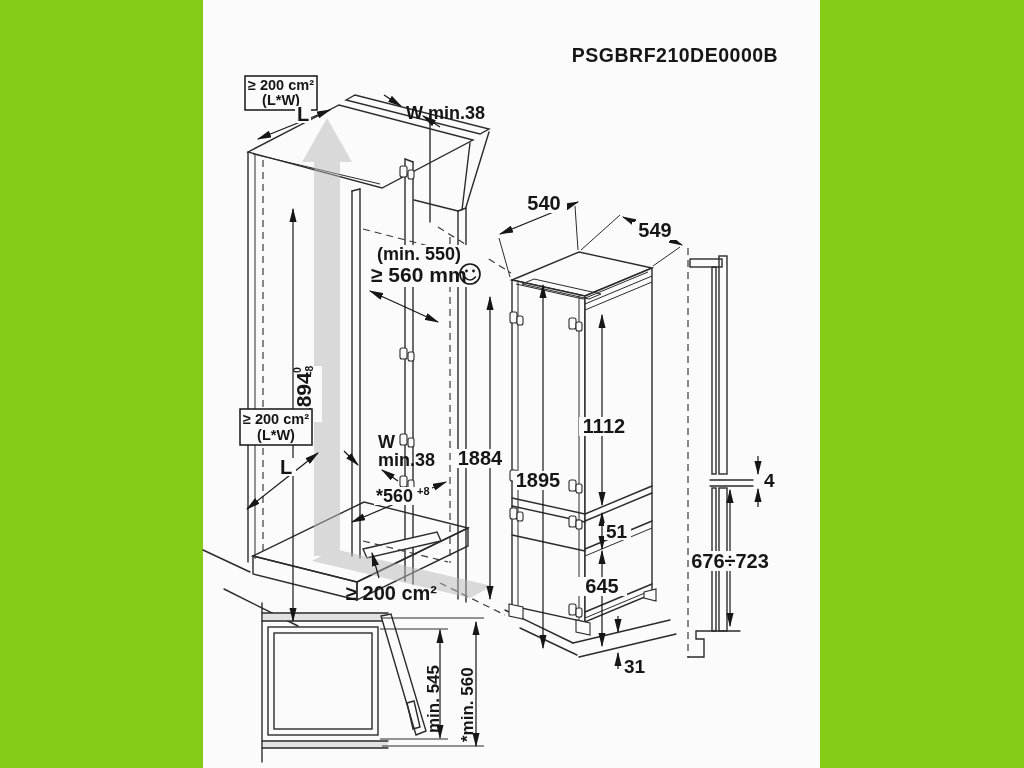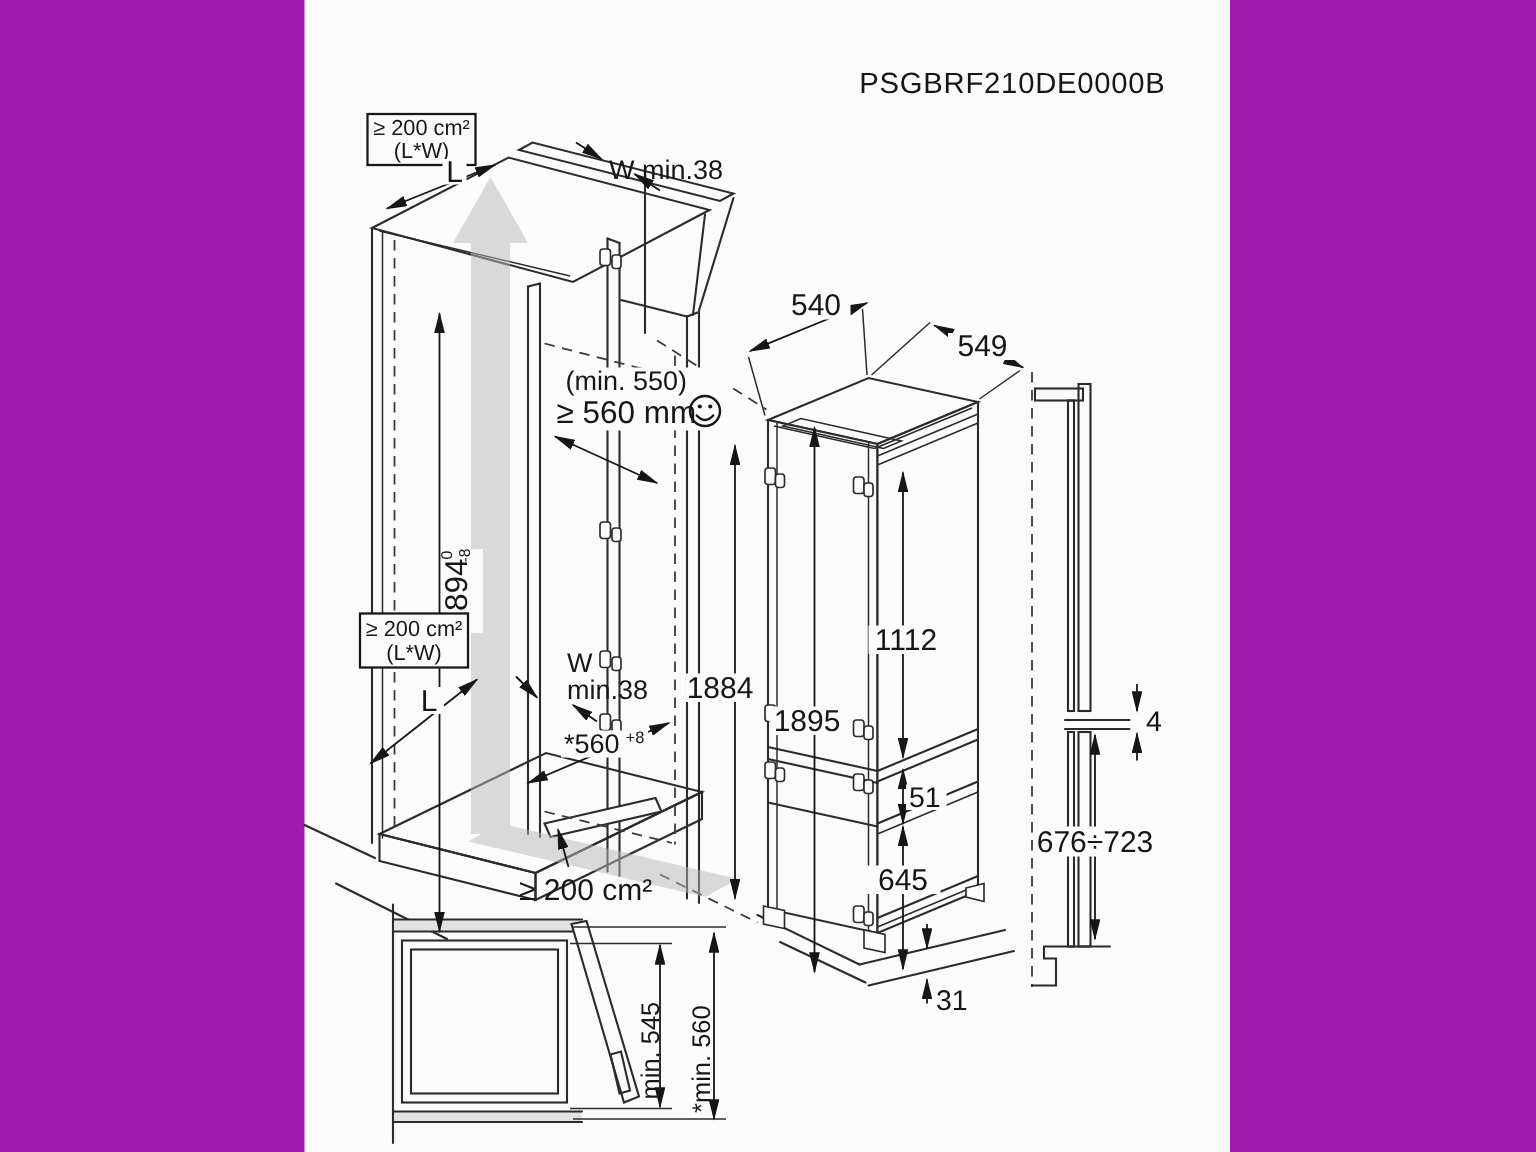--- a/index.html
+++ b/index.html
@@ -1,16 +1,16 @@
 <!DOCTYPE html>
 <html><head>
 <meta charset="utf-8">
 <style>
   html,body{margin:0;padding:0;background:#000;}
-  #stage{position:relative;width:1024px;height:768px;background:#a21caf;overflow:hidden;}
+  #stage{position:relative;width:1024px;height:768px;background:#84cc16;overflow:hidden;font-weight:bold;}
   svg{position:absolute;left:0;top:0;}
   .t{font-family:"Liberation Sans","DejaVu Sans",sans-serif;fill:#161616;}
   .ln{stroke:#2b2b2b;stroke-width:1.4;fill:none;stroke-linecap:round;}
   .lnthin{stroke:#2b2b2b;stroke-width:1;fill:none;}
   .face{stroke:#2b2b2b;stroke-width:1.4;fill:#fbfbfb;}
   .dash{stroke:#3a3a3a;stroke-width:1.2;fill:none;stroke-dasharray:7 5;}
   .dim{stroke:#161616;stroke-width:1.2;fill:none;}
   .bg{fill:#fbfbfb;stroke:none;}
   .blob{fill:#fbfbfb;stroke:#2b2b2b;stroke-width:1.1;}
   .band{fill:#e2e2e2;stroke:none;}

